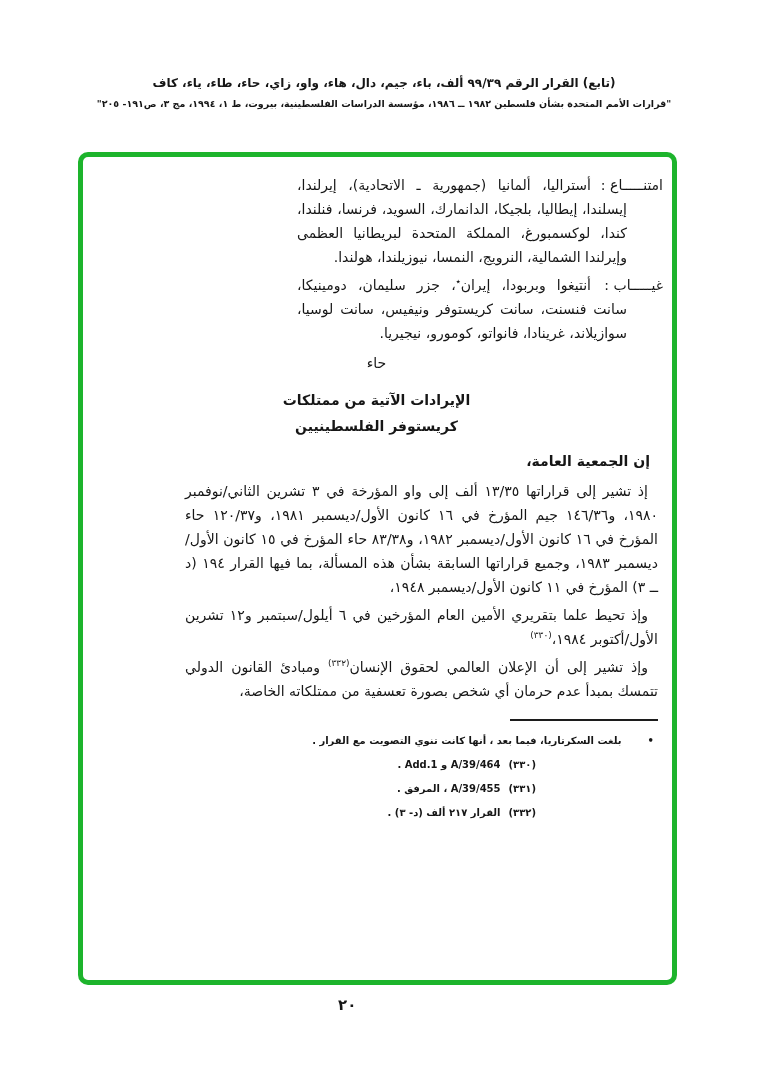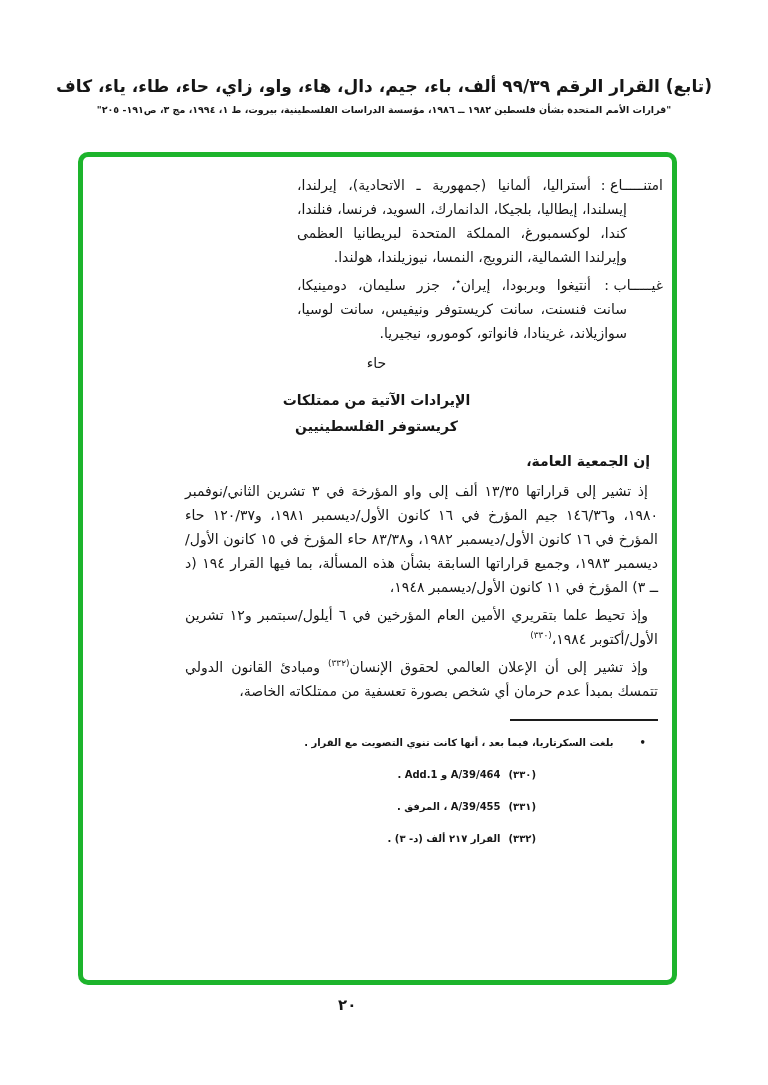--- a/index.html
+++ b/index.html
@@ -7,21 +7,21 @@
     --ink:#161616;
   }
   html,body{margin:0;padding:0;}
   body{
     width:768px;height:1085px;position:relative;background:#ffffff;
     font-family:"DejaVu Sans",sans-serif;color:var(--ink);
     -webkit-font-smoothing:antialiased;
   }
   
   .page-header{position:absolute;top:76px;left:0;right:0;text-align:center;direction:rtl;}
-  .doc-title{font-size:17px;font-weight:bold;letter-spacing:0;}
+  .doc-title{font-size:12px;font-weight:bold;letter-spacing:0;}
   .doc-source{font-size:9.5px;font-weight:bold;margin-top:8px;}
   
   .green-box{
     position:absolute;left:78px;top:152px;width:599px;height:833px;
     border:5px solid var(--green);border-radius:10px;box-sizing:border-box;
     overflow:hidden;background:transparent;
   }
   
   .doc{
     position:absolute;top:12px;right:14px;width:473px;
@@ -34,21 +34,21 @@
   
   .sec-letter{text-align:center;font-weight:normal;margin:6px 90px 12px 0;text-indent:0;}
   .sec-title{text-align:center;font-weight:bold;margin:1px 90px 10px 0;text-indent:0;line-height:26px;}
   
   .para{margin:0 0 4px;text-indent:10px;}
   .para b{font-weight:normal;}
   .assembly{font-weight:bold;text-indent:0;margin:2px 8px 6px;}
   sup.ref{font-size:9px;line-height:0;vertical-align:super;font-weight:normal;}
   
   .fn-sep{width:148px;height:2px;background:#1c1c1c;margin:16px 0 10px auto;}
-  .fn{font-size:10px;font-weight:bold;line-height:20px;text-align:right;text-indent:0;margin:12px;}
+  .fn{font-size:10px;font-weight:bold;line-height:20px;text-align:right;text-indent:0;margin:4px;}
   .fn-star .bullet{display:inline-block;margin-left:26px;font-size:10px;}
   .fn-item{margin-right:122px;}
   .fn-item .fn-num{margin-left:8px;}
   
   .page-num{position:absolute;top:996px;left:338px;font-size:15px;font-weight:bold;}
 </style>
 </head>
 <body>
 
 <div class="page-header">

